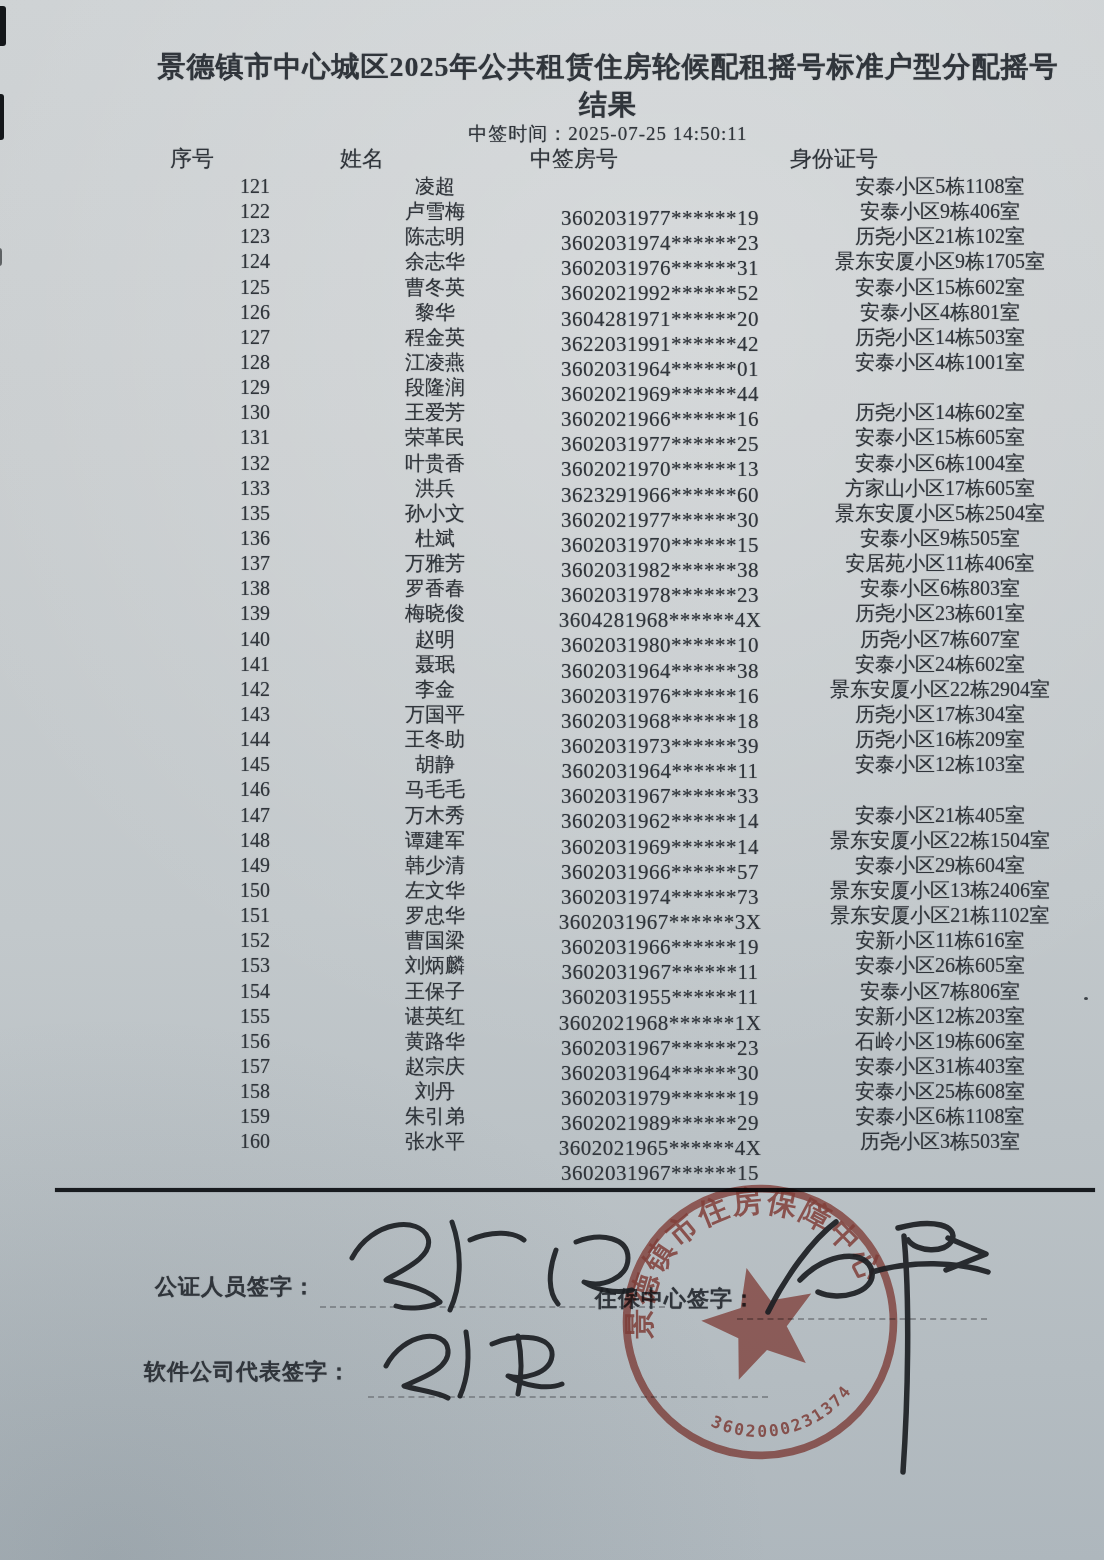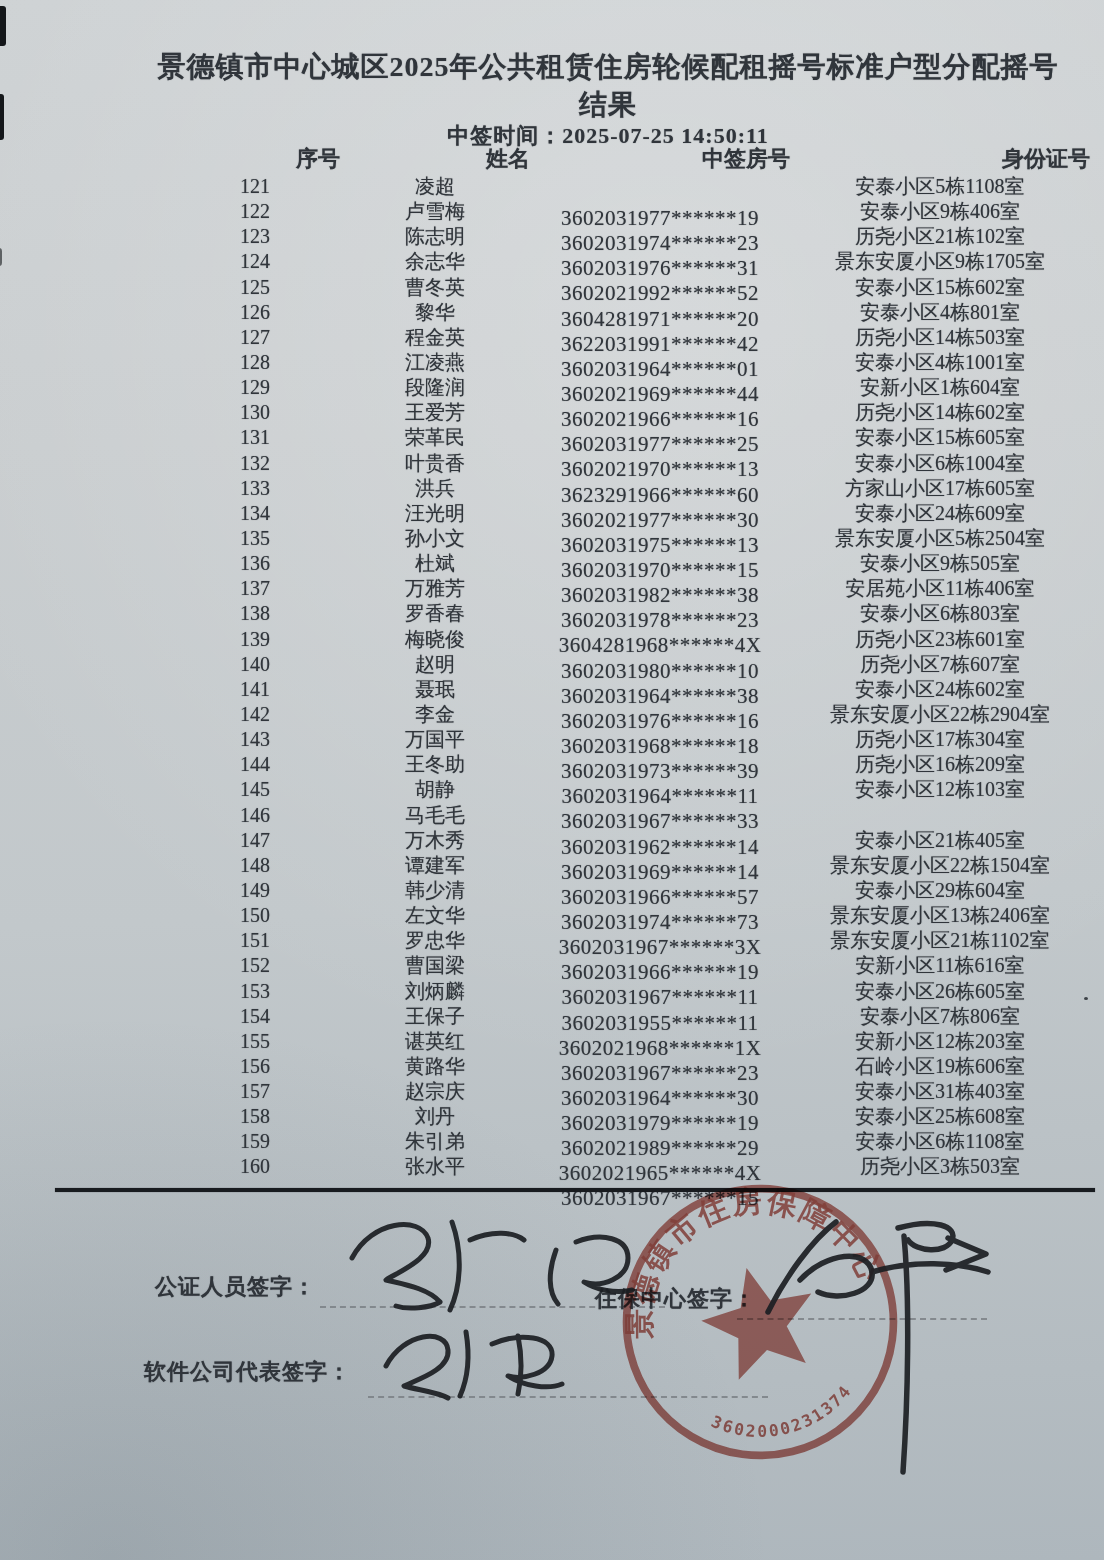--- a/index.html
+++ b/index.html
@@ -16,26 +16,26 @@
       linear-gradient(178deg,#ced2d4 0%,#c9cdcf 28%,#c2c8cb 58%,#b4bcc1 88%,#aeb7bd 100%);
   }
   .doc-text{color:#30353b;text-shadow:0 0 1px rgba(48,53,59,0.55);}
   .title{
     position:absolute;top:48px;left:148px;width:920px;
     font-size:28px;font-weight:bold;line-height:38px;text-align:center;
     letter-spacing:1px;
   }
   .timestamp{
     position:absolute;top:121px;left:148px;width:920px;
-    font-size:22px;font-weight:bold;text-align:center;letter-spacing:1px;
+    font-size:19px;font-weight:normal;text-align:center;letter-spacing:1px;
   }
   .table-wrap{position:absolute;top:144px;left:170px;width:920px;}
   .thead,.trow{display:grid;grid-template-columns:170px 190px 260px 300px;}
   .thead{height:30px;font-size:22px;}
-  .thead span{text-align:right;font-weight:bold;}
+  .thead span{text-align:left;}
   .trow{height:25.15px;font-size:20px;}
   .tcell{text-align:center;white-space:nowrap;overflow:visible;line-height:25.15px;}
   .tcell.c2{font-size:21px;letter-spacing:0.5px;margin-top:32px;}
   .rule{
     position:absolute;top:1188px;left:55px;width:1040px;height:4px;
     background:#181b1f;box-shadow:0 0 1px rgba(20,22,26,0.8);
   }
   .sig-label{position:absolute;font-size:22px;font-weight:bold;letter-spacing:1px;white-space:nowrap;}
   .sig-line{position:absolute;height:0;border-bottom:2px dashed #787d82;opacity:0.8;}
   .overlay{position:absolute;left:0;pointer-events:none;}
@@ -110,21 +110,20 @@
         <div class="trow">
           <span class="tcell c0">128</span>
           <span class="tcell c1">江凌燕</span>
           <span class="tcell c2">3602021969******44</span>
           <span class="tcell c3">安泰小区4栋1001室</span>
         </div>
         <div class="trow">
           <span class="tcell c0">129</span>
           <span class="tcell c1">段隆润</span>
           <span class="tcell c2">3602021966******16</span>
-          <span class="tcell c3">安新小区1栋604室</span>
         </div>
         <div class="trow">
           <span class="tcell c0">130</span>
           <span class="tcell c1">王爱芳</span>
           <span class="tcell c2">3602031977******25</span>
           <span class="tcell c3">历尧小区14栋602室</span>
         </div>
         <div class="trow">
           <span class="tcell c0">131</span>
           <span class="tcell c1">荣革民</span>
@@ -135,26 +134,20 @@
           <span class="tcell c0">132</span>
           <span class="tcell c1">叶贵香</span>
           <span class="tcell c2">3623291966******60</span>
           <span class="tcell c3">安泰小区6栋1004室</span>
         </div>
         <div class="trow">
           <span class="tcell c0">133</span>
           <span class="tcell c1">洪兵</span>
           <span class="tcell c2">3602021977******30</span>
           <span class="tcell c3">方家山小区17栋605室</span>
-        </div>
-        <div class="trow">
-          <span class="tcell c0">134</span>
-          <span class="tcell c1">汪光明</span>
-          <span class="tcell c2">3602031975******13</span>
-          <span class="tcell c3">安泰小区24栋609室</span>
         </div>
         <div class="trow">
           <span class="tcell c0">135</span>
           <span class="tcell c1">孙小文</span>
           <span class="tcell c2">3602031970******15</span>
           <span class="tcell c3">景东安厦小区5栋2504室</span>
         </div>
         <div class="trow">
           <span class="tcell c0">136</span>
           <span class="tcell c1">杜斌</span>

